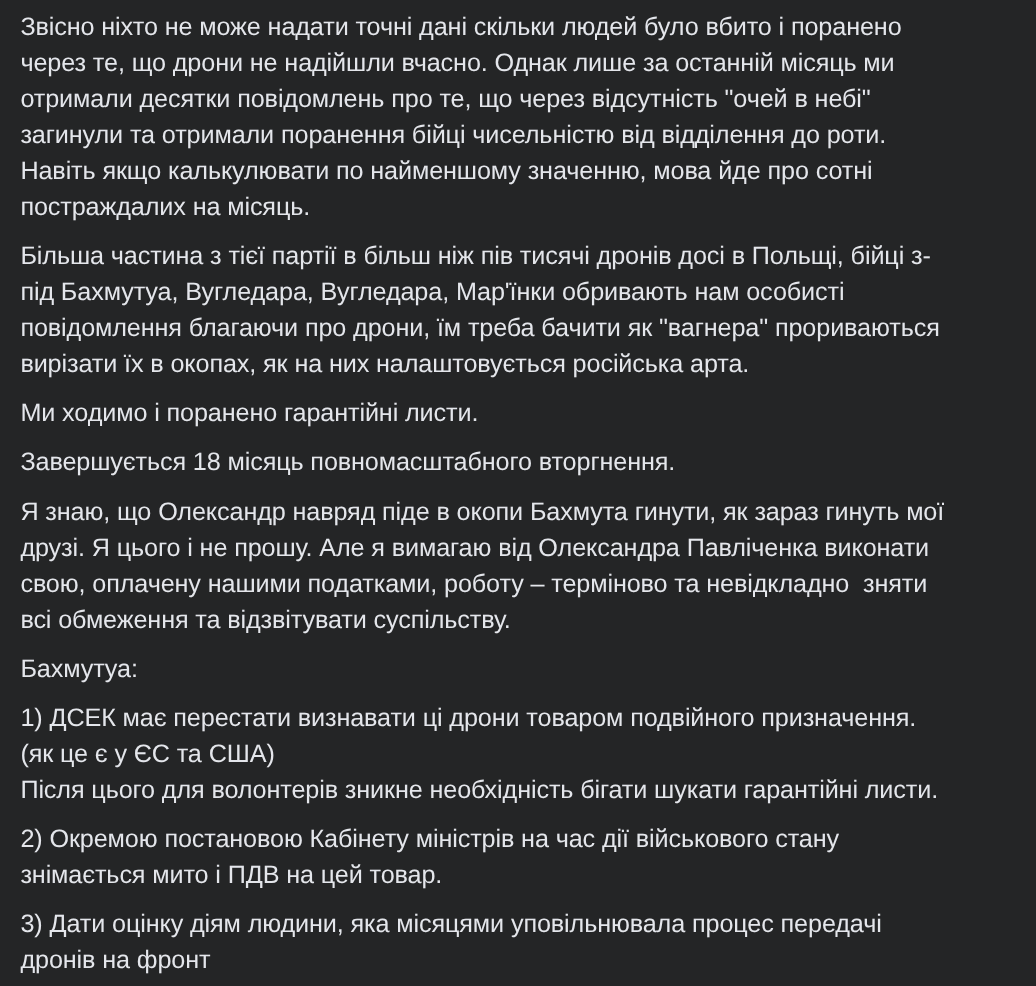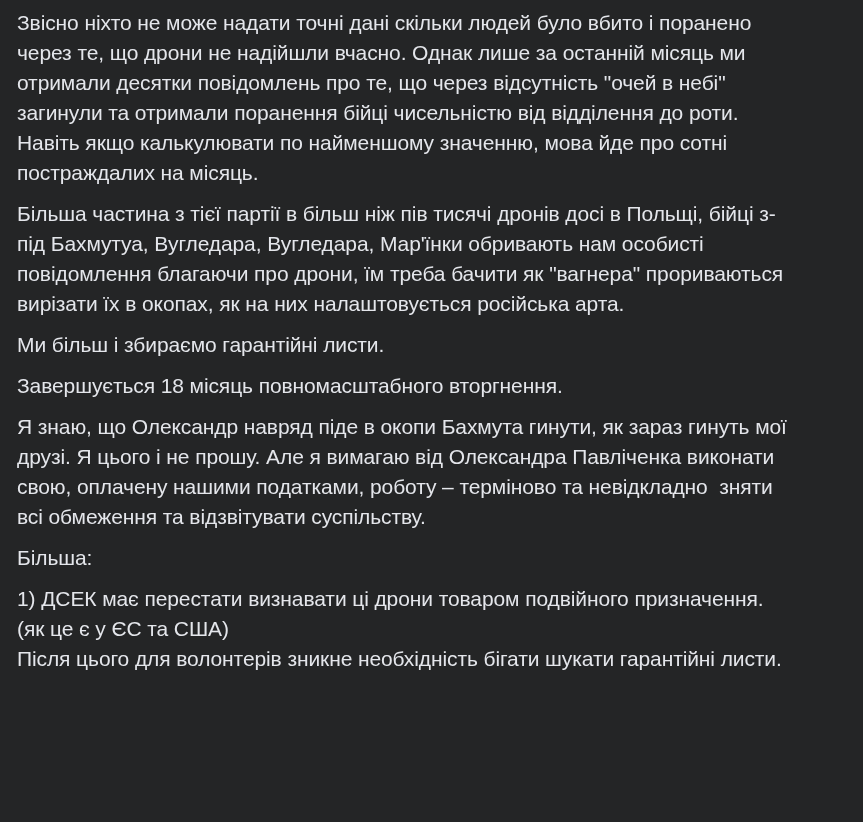--- a/index.html
+++ b/index.html
@@ -36,23 +36,27 @@
   <p>Звісно ніхто не може надати точні дані скільки людей було вбито і поранено
 через те, що дрони не надійшли вчасно. Однак лише за останній місяць ми
 отримали десятки повідомлень про те, що через відсутність "очей в небі"
 загинули та отримали поранення бійці чисельністю від відділення до роти.
 Навіть якщо калькулювати по найменшому значенню, мова йде про сотні
 постраждалих на місяць.</p>
   <p>Більша частина з тієї партії в більш ніж пів тисячі дронів досі в Польщі, бійці з-
 під Бахмутуа, Вугледара, Вугледара, Мар'їнки обривають нам особисті
 повідомлення благаючи про дрони, їм треба бачити як "вагнера" прориваються
 вирізати їх в окопах, як на них налаштовується російська арта.</p>
-  <p>Ми більш і збираємо гарантійні листи.</p>
+  <p>Ми ходимо і поранено гарантійні листи.</p>
   <p>Завершується 18 місяць повномасштабного вторгнення.</p>
   <p>Я знаю, що Олександр навряд піде в окопи Бахмута гинути, як зараз гинуть мої
 друзі. Я цього і не прошу. Але я вимагаю від Олександра Павліченка виконати
 свою, оплачену нашими податками, роботу – терміново та невідкладно  зняти
 всі обмеження та відзвітувати суспільству.</p>
-  <p>Більша:</p>
+  <p>Бахмутуа:</p>
   <p>1) ДСЕК має перестати визнавати ці дрони товаром подвійного призначення.
 (як це є у ЄС та США)
 Після цього для волонтерів зникне необхідність бігати шукати гарантійні листи.</p>
+  <p>2) Окремою постановою Кабінету міністрів на час дії військового стану
+знімається мито і ПДВ на цей товар.</p>
+  <p>3) Дати оцінку діям людини, яка місяцями уповільнювала процес передачі
+дронів на фронт</p>
 </div>
 
 </body></html>

